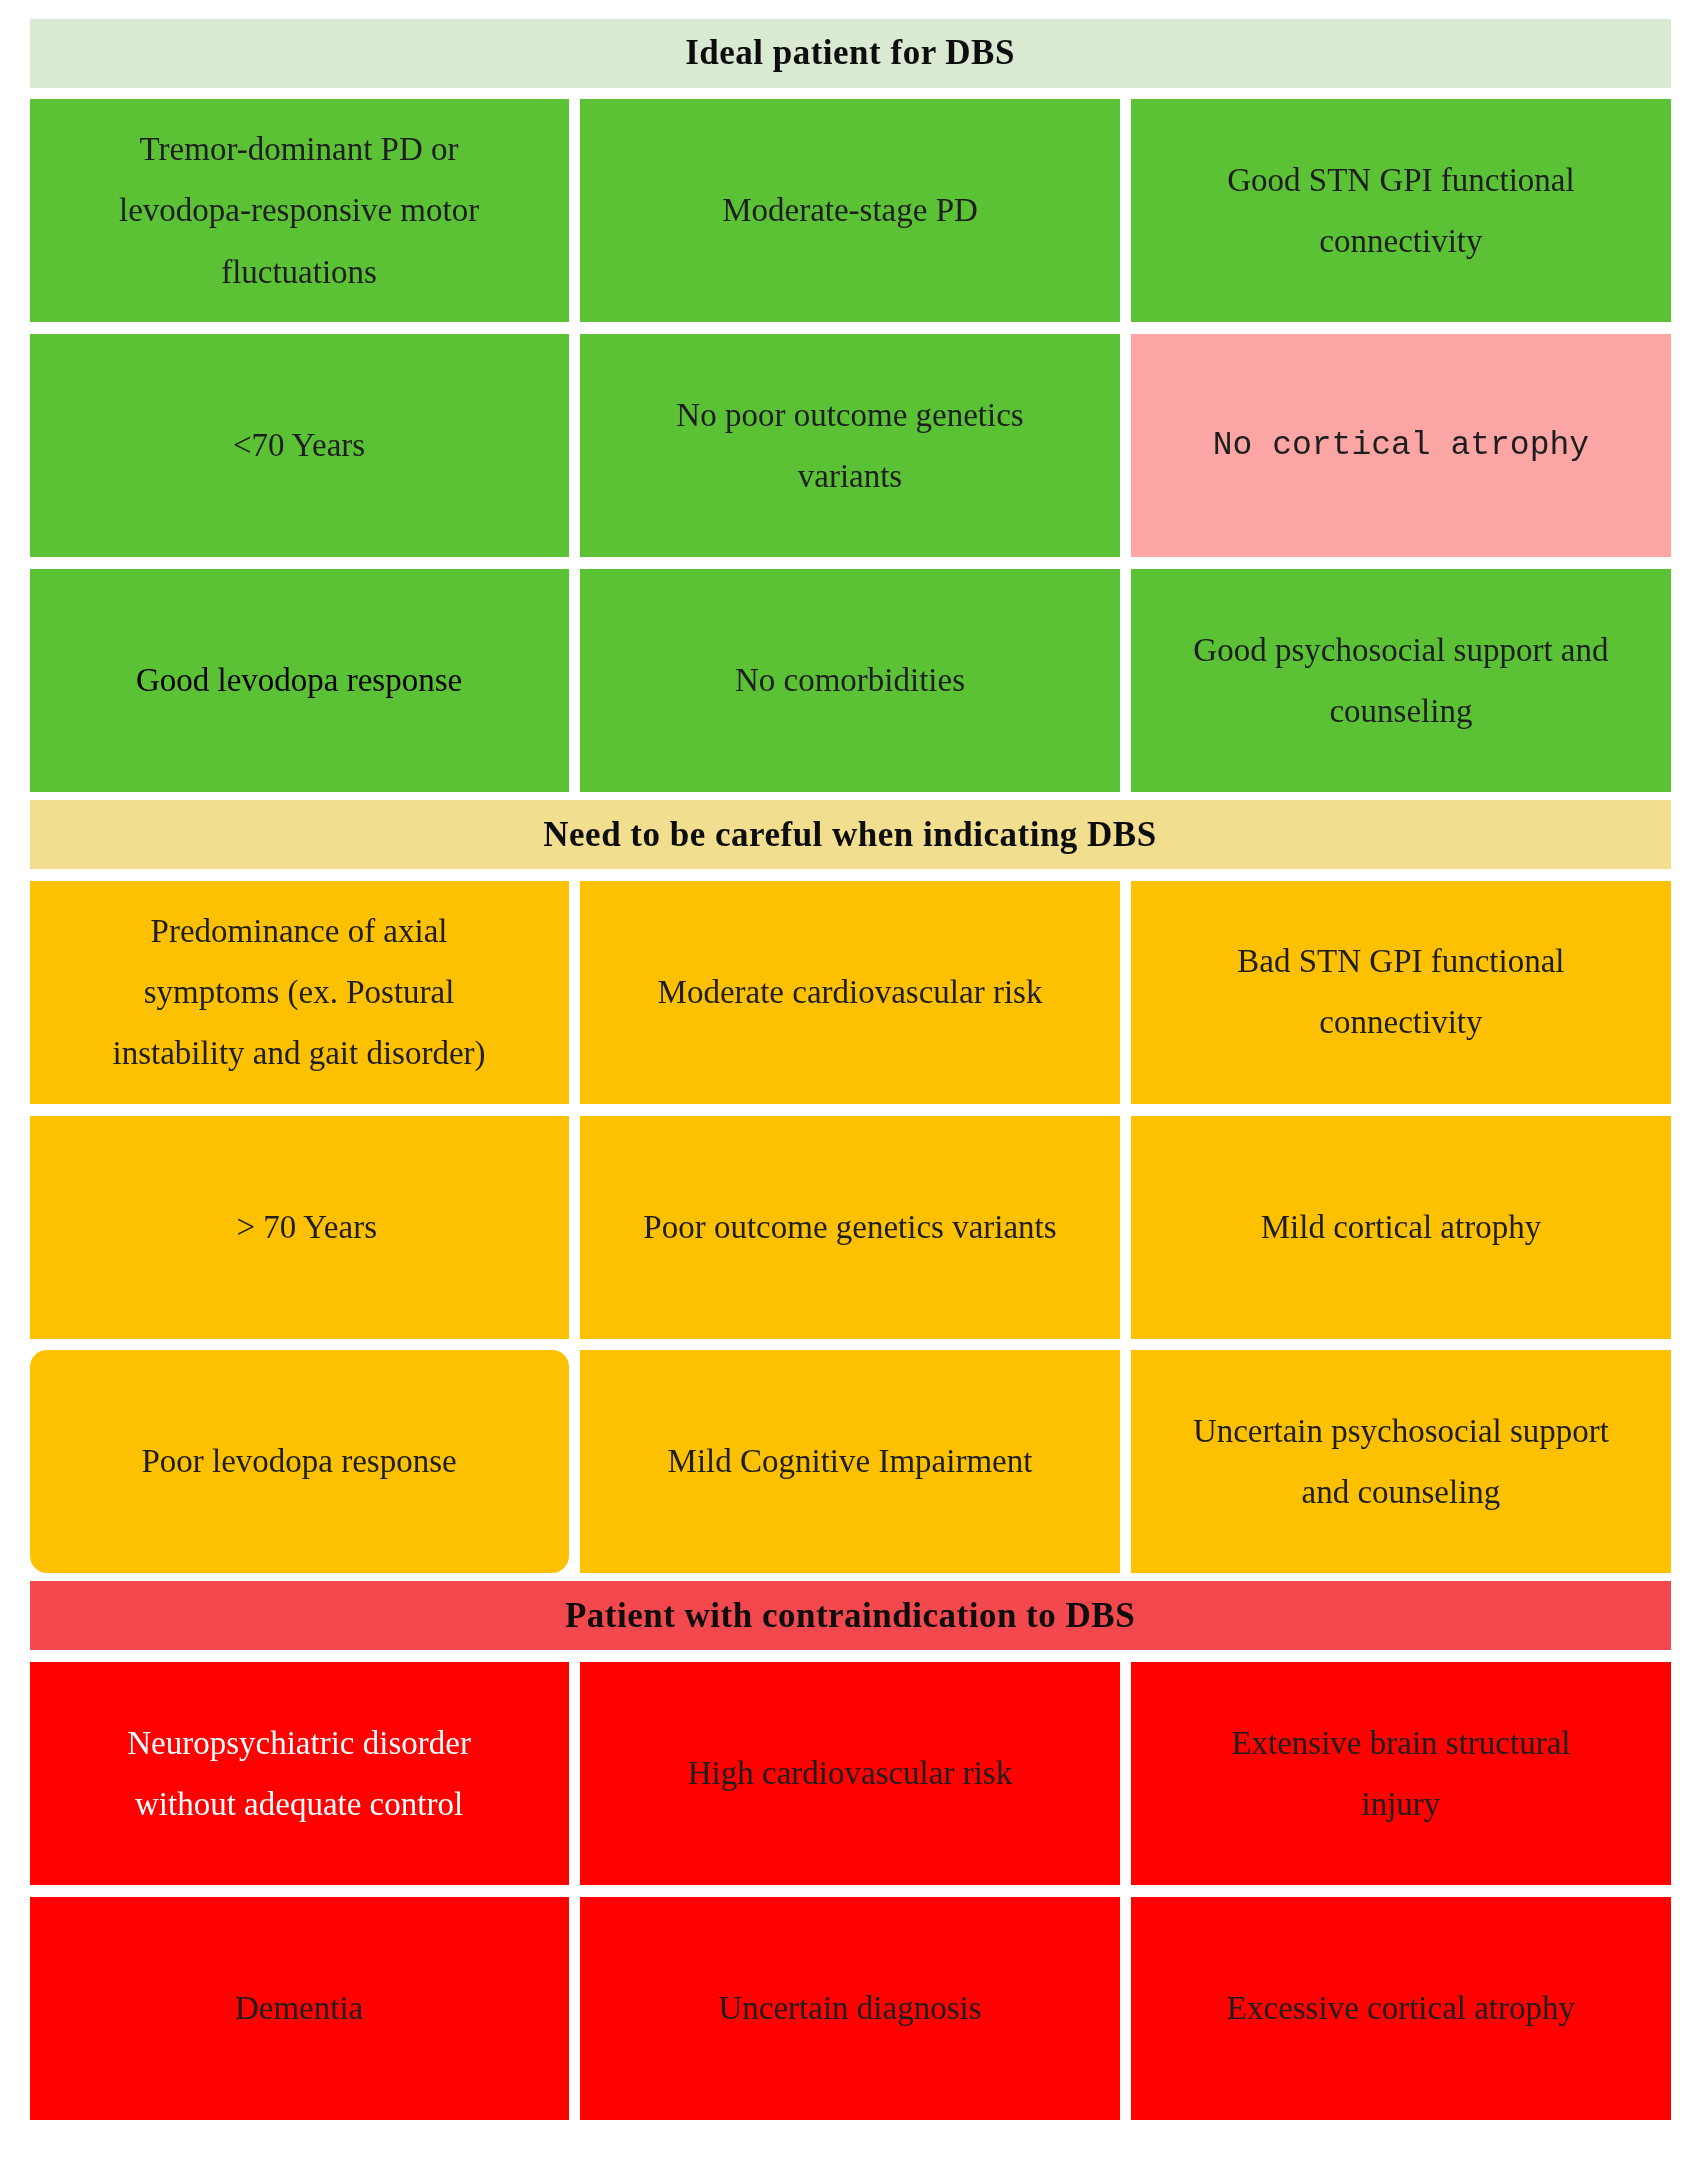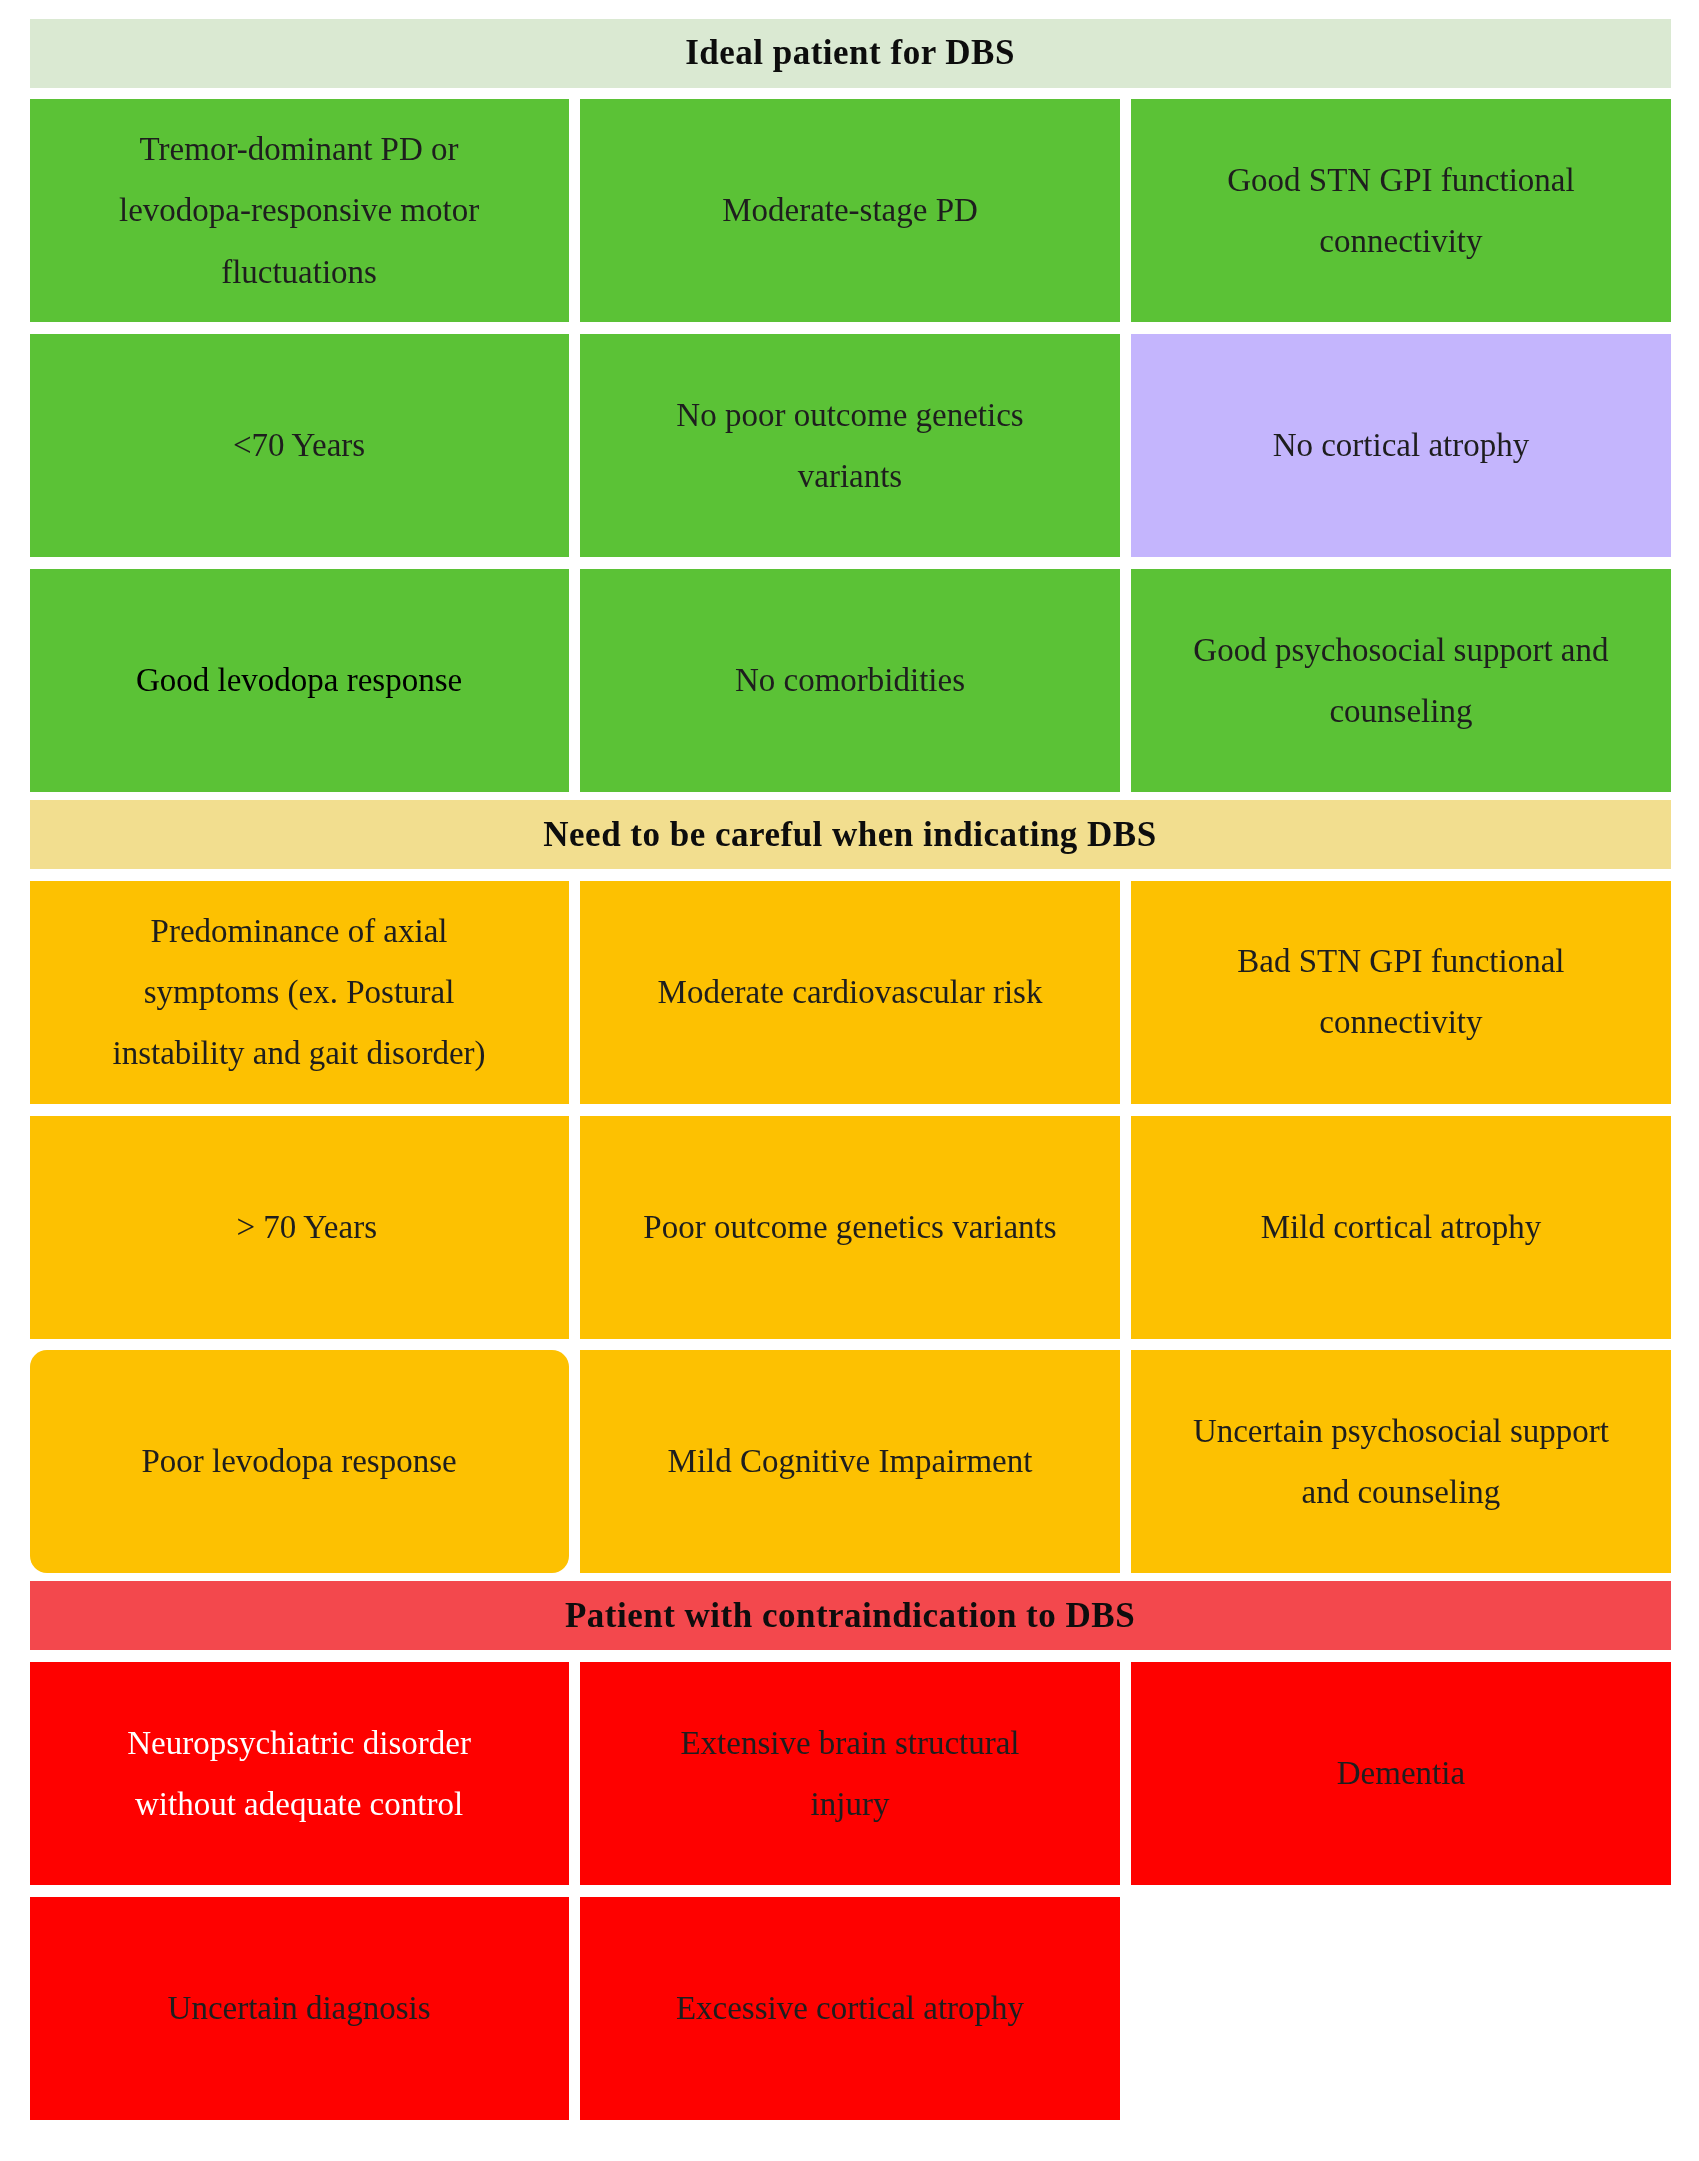--- a/index.html
+++ b/index.html
@@ -55,21 +55,21 @@
     <div class="grid">
       <div class="cell" style="background-color: rgb(91, 194, 54); color: rgb(30, 30, 30);">Tremor-dominant PD or
 levodopa-responsive motor
 fluctuations</div>
       <div class="cell" style="background-color: rgb(91, 194, 54); color: rgb(30, 30, 30);">Moderate-stage PD</div>
       <div class="cell" style="background-color: rgb(91, 194, 54); color: rgb(30, 30, 30);">Good STN GPI functional
 connectivity</div>
       <div class="cell" style="background-color: rgb(91, 194, 54); color: rgb(30, 30, 30);">&lt;70 Years</div>
       <div class="cell" style="background-color: rgb(91, 194, 54); color: rgb(30, 30, 30);">No poor outcome genetics
 variants</div>
-      <div class="cell" style="background-color: #c4b5fd; color: rgb(30, 30, 30);">No cortical atrophy</div>
+      <div class="cell" style="background-color: #fca5a5; color: rgb(30, 30, 30); font-family: Liberation Mono, monospace;">No cortical atrophy</div>
       <div class="cell" style="background-color: rgb(91, 194, 54); color: #000000;">Good levodopa response</div>
       <div class="cell" style="background-color: rgb(91, 194, 54); color: rgb(30, 30, 30);">No comorbidities</div>
       <div class="cell" style="background-color: rgb(91, 194, 54); color: rgb(30, 30, 30);">Good psychosocial support and
 counseling</div>
     </div>
   </section>
 
   <section>
     <div class="band-header" style="background-color: rgb(242, 222, 143); color: rgb(13, 13, 13);">Need to be careful when indicating DBS</div>
     <div class="grid">
@@ -87,20 +87,21 @@
       <div class="cell" style="background-color: rgb(253, 193, 1); color: rgb(30, 30, 30);">Uncertain psychosocial support
 and counseling</div>
     </div>
   </section>
 
   <section>
     <div class="band-header" style="background-color: rgb(243, 72, 77); color: rgb(13, 13, 13);">Patient with contraindication to DBS</div>
     <div class="grid">
       <div class="cell" style="background-color: rgb(254, 1, 0); color: #ffffff;">Neuropsychiatric disorder
 without adequate control</div>
+      <div class="cell" style="background-color: rgb(254, 1, 0); color: rgb(30, 30, 30);">High cardiovascular risk</div>
       <div class="cell" style="background-color: rgb(254, 1, 0); color: rgb(30, 30, 30);">Extensive brain structural
 injury</div>
       <div class="cell" style="background-color: rgb(254, 1, 0); color: rgb(30, 30, 30);">Dementia</div>
       <div class="cell" style="background-color: rgb(254, 1, 0); color: rgb(30, 30, 30);">Uncertain diagnosis</div>
       <div class="cell" style="background-color: rgb(254, 1, 0); color: rgb(30, 30, 30);">Excessive cortical atrophy</div>
     </div>
   </section>
 
 </div>
 

